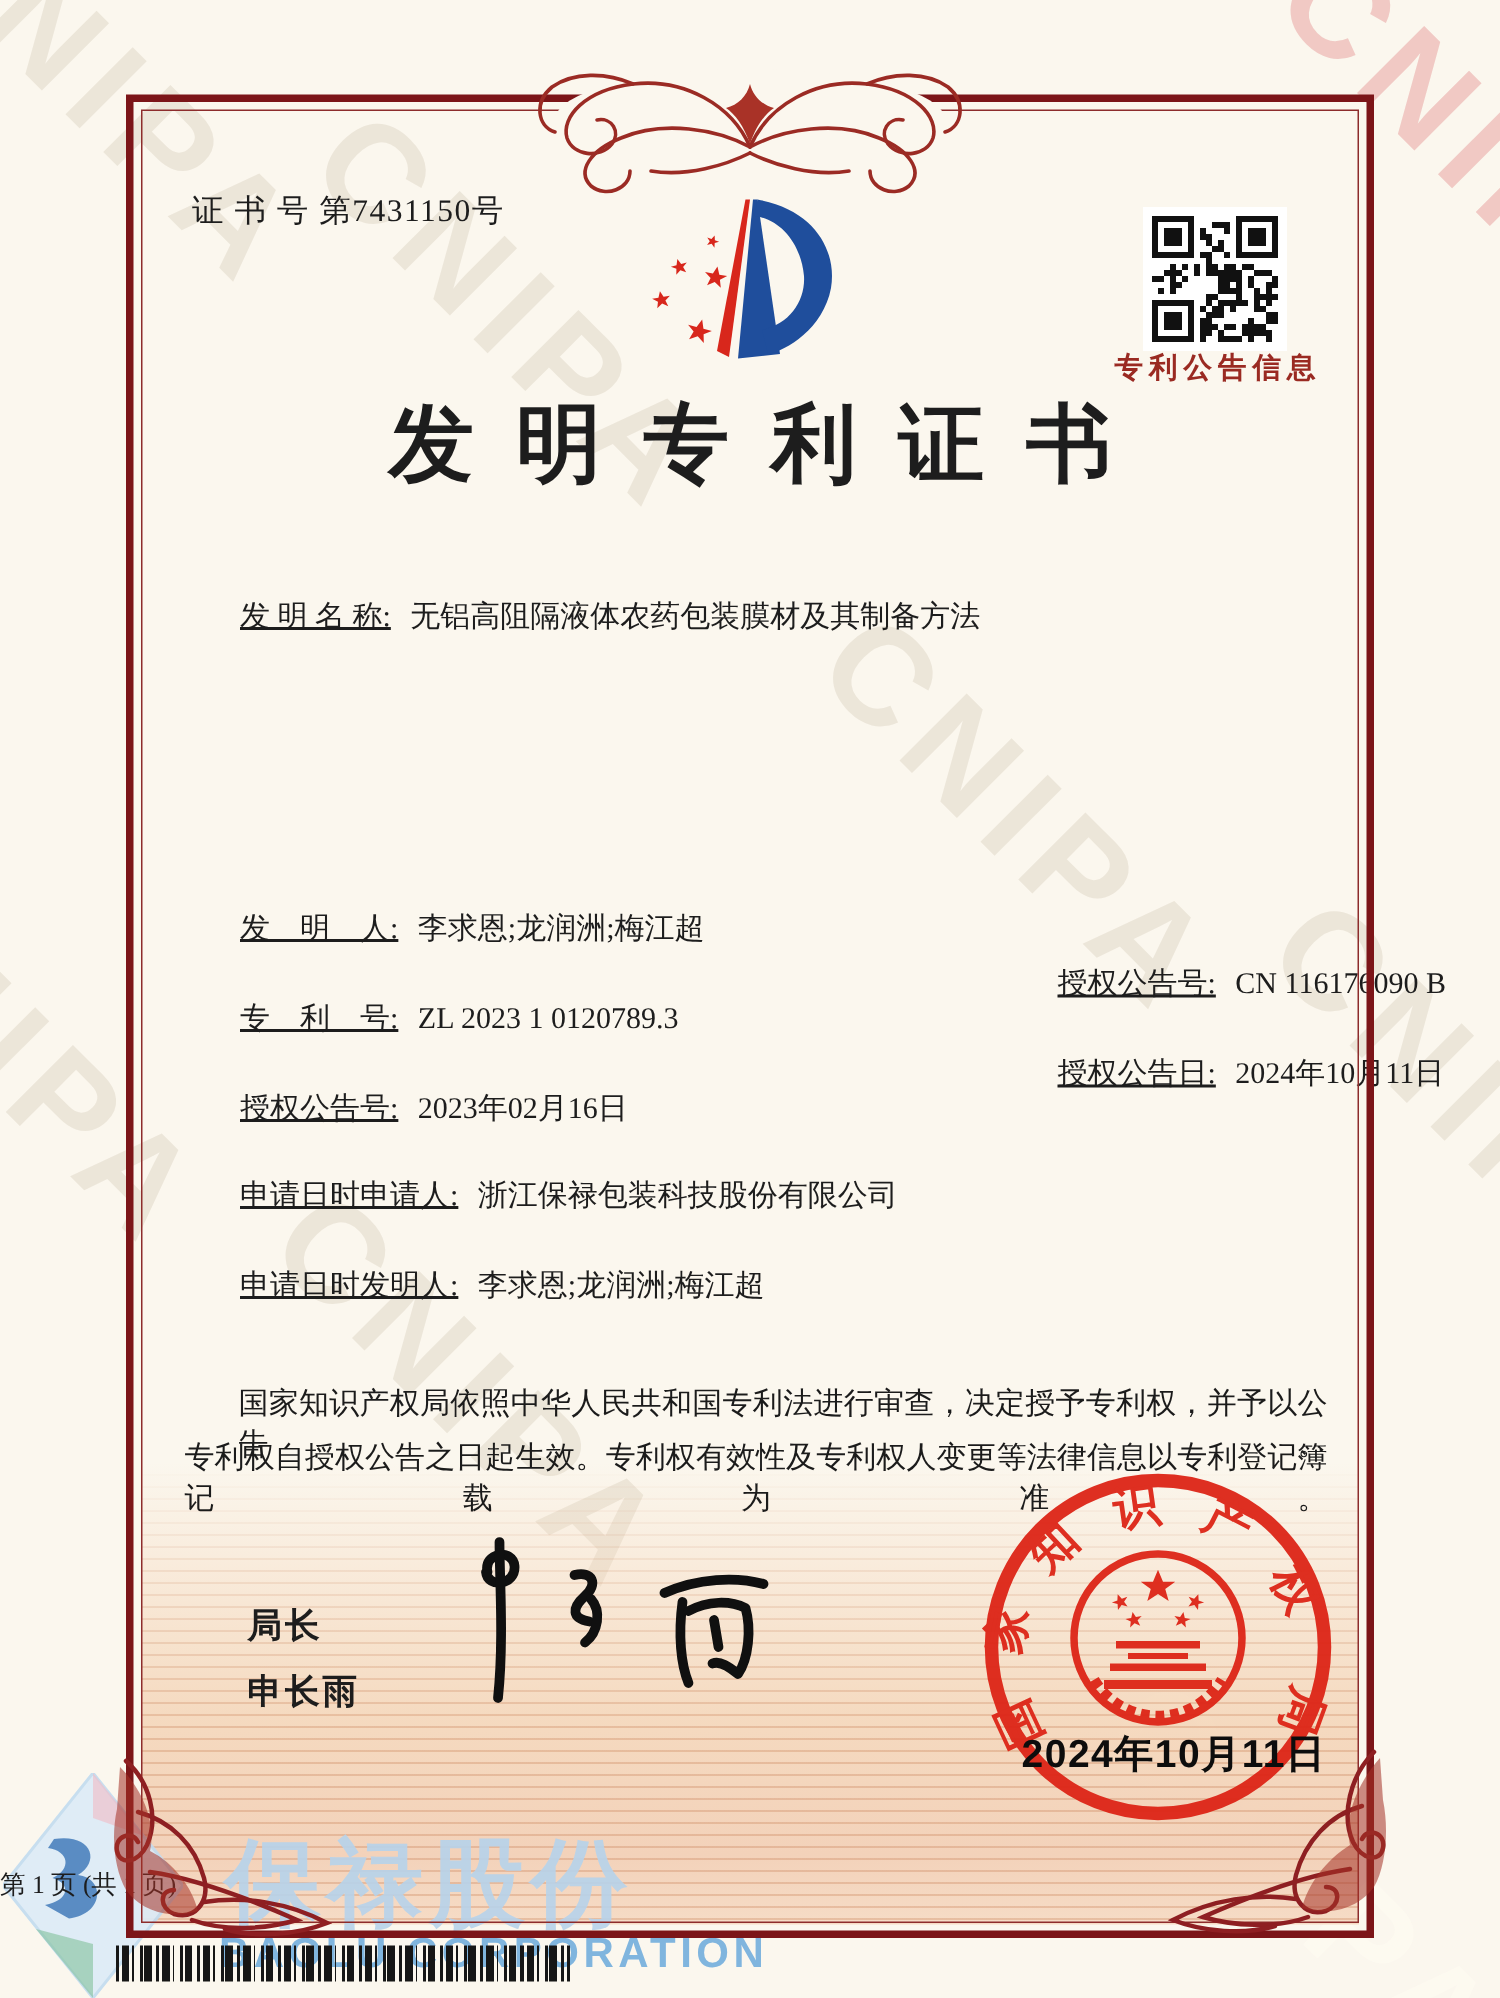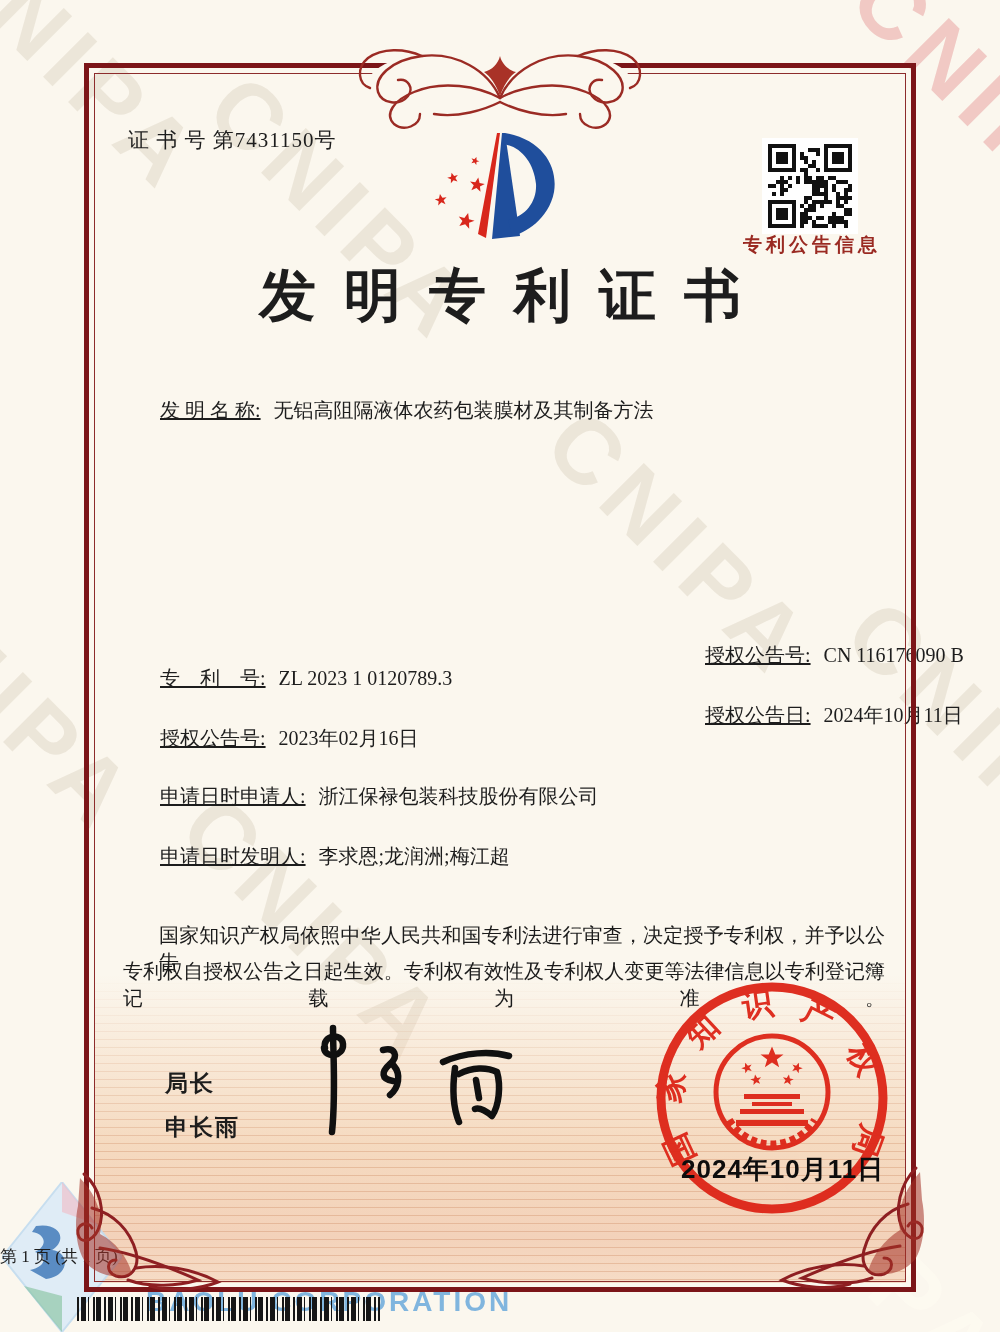--- a/index.html
+++ b/index.html
@@ -103,20 +103,21 @@
   <div class="wash">
       <div class="waves"></div>
     </div>
 
   <svg class="brand-logo" width="120" height="150" viewBox="0 0 120 150">
     <polygon points="60,0 120,75 60,150 0,75" fill="#dcebf7" stroke="#c2dcf0" stroke-width="2"></polygon>
     <polygon points="60,0 94,42 60,30" fill="#f0b8c4" opacity=".65"></polygon>
     <polygon points="60,150 22,104 60,114" fill="#7cbf9a" opacity=".65"></polygon>
     <path d="M34,44 C58,40 66,58 50,68 C68,70 68,94 44,97 L28,88 C44,85 46,74 33,70 C46,64 44,52 30,50 Z" fill="#2f6fb5" opacity=".85"></path>
   </svg>
+  <div class="brand-cn">保禄股份</div>
   <div class="brand-en">BAOLU CORPORATION</div>
 
   <div class="frame-outer"></div>
   <div class="frame-inner"></div>
 
   <svg class="ornament" style="left:338px;top:40px" width="324" height="104" viewBox="0 0 324 104">
     <ellipse cx="162" cy="40" rx="130" ry="34" fill="#fbf7ee"></ellipse>
     <g fill="none" stroke="#9b2b24" stroke-width="2.4" stroke-linecap="round">
       <path d="M162,58 C150,30 118,12 84,16 C52,20 36,38 40,52 C44,64 62,66 70,56 C76,48 70,38 60,40"></path>
       <path d="M162,58 C140,46 104,40 76,52 C56,60 46,74 56,84 C66,92 82,86 82,74"></path>
@@ -394,20 +395,23 @@
         <rect x="76" y="80" width="4" height="4"></rect>
       </svg>
   </div>
   <div class="qr-caption">专利公告信息</div>
 
   <div class="title">发明专利证书</div>
 
   <div class="frow" style="top:374px">
     <span class="flabel">发 明 名 称:</span><span class="fvalue">无铝高阻隔液体农药包装膜材及其制备方法</span>
   </div>
+  <div class="frow" style="top:582px">
+    <span class="flabel">发    明    人:</span><span class="fvalue">李求恩;龙润洲;梅江超</span>
+  </div>
   <div class="frow" style="top:642px;left:140px;width:740px">
     <span class="flabel">专    利    号:</span><span class="fvalue">ZL 2023 1 0120789.3</span>
     <span class="fcol-right"><span class="flabel">授权公告号:</span><span class="fvalue">CN 116176090 B</span></span>
   </div>
   <div class="frow" style="top:702px;left:140px;width:740px">
     <span class="flabel">授权公告号:</span><span class="fvalue">2023年02月16日</span>
     <span class="fcol-right"><span class="flabel">授权公告日:</span><span class="fvalue">2024年10月11日</span></span>
   </div>
   <div class="frow" style="top:760px">
     <span class="flabel">申请日时申请人:</span><span class="fvalue">浙江保禄包装科技股份有限公司</span>

